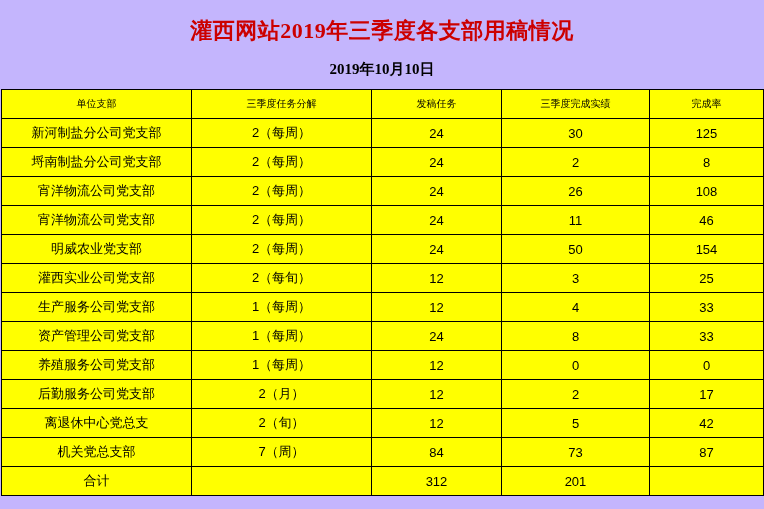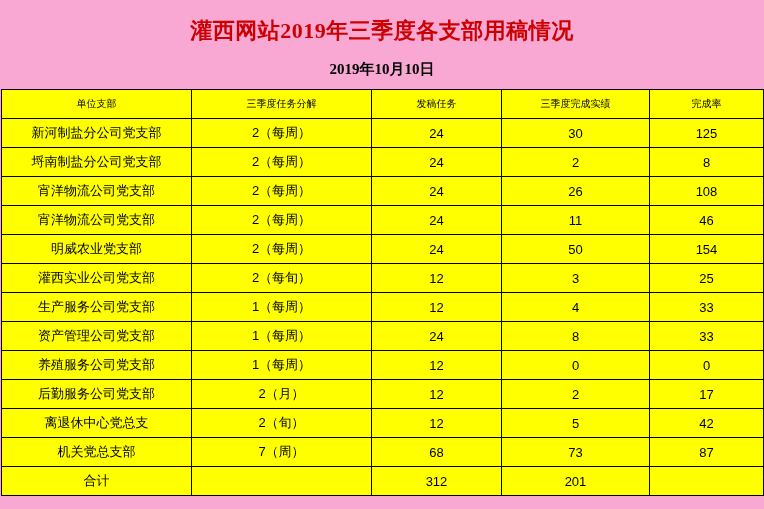--- a/index.html
+++ b/index.html
@@ -9,21 +9,21 @@
   body {
     width: 764px;
     height: 509px;
     background: #ffff00;
     font-family: "Liberation Sans", sans-serif;
     overflow: hidden;
   }
   .page {
     width: 764px;
     height: 509px;
-    background: #f9a8d4;
+    background: #c4b5fd;
     position: relative;
     box-sizing: border-box;
   }
   .title {
     text-align: center;
     color: #cc0000;
     font-weight: bold;
     font-size: 22px;
     padding-top: 16px;
     letter-spacing: 0.5px;
@@ -172,21 +172,21 @@
       <tr>
         <td class="unit">离退休中心党总支</td>
         <td>2（旬）</td>
         <td>12</td>
         <td>5</td>
         <td>42</td>
       </tr>
       <tr>
         <td class="unit">机关党总支部</td>
         <td>7（周）</td>
-        <td>68</td>
+        <td>84</td>
         <td>73</td>
         <td>87</td>
       </tr>
       <tr>
         <td class="unit">合计</td>
         <td></td>
         <td>312</td>
         <td>201</td>
         <td></td>
       </tr>

